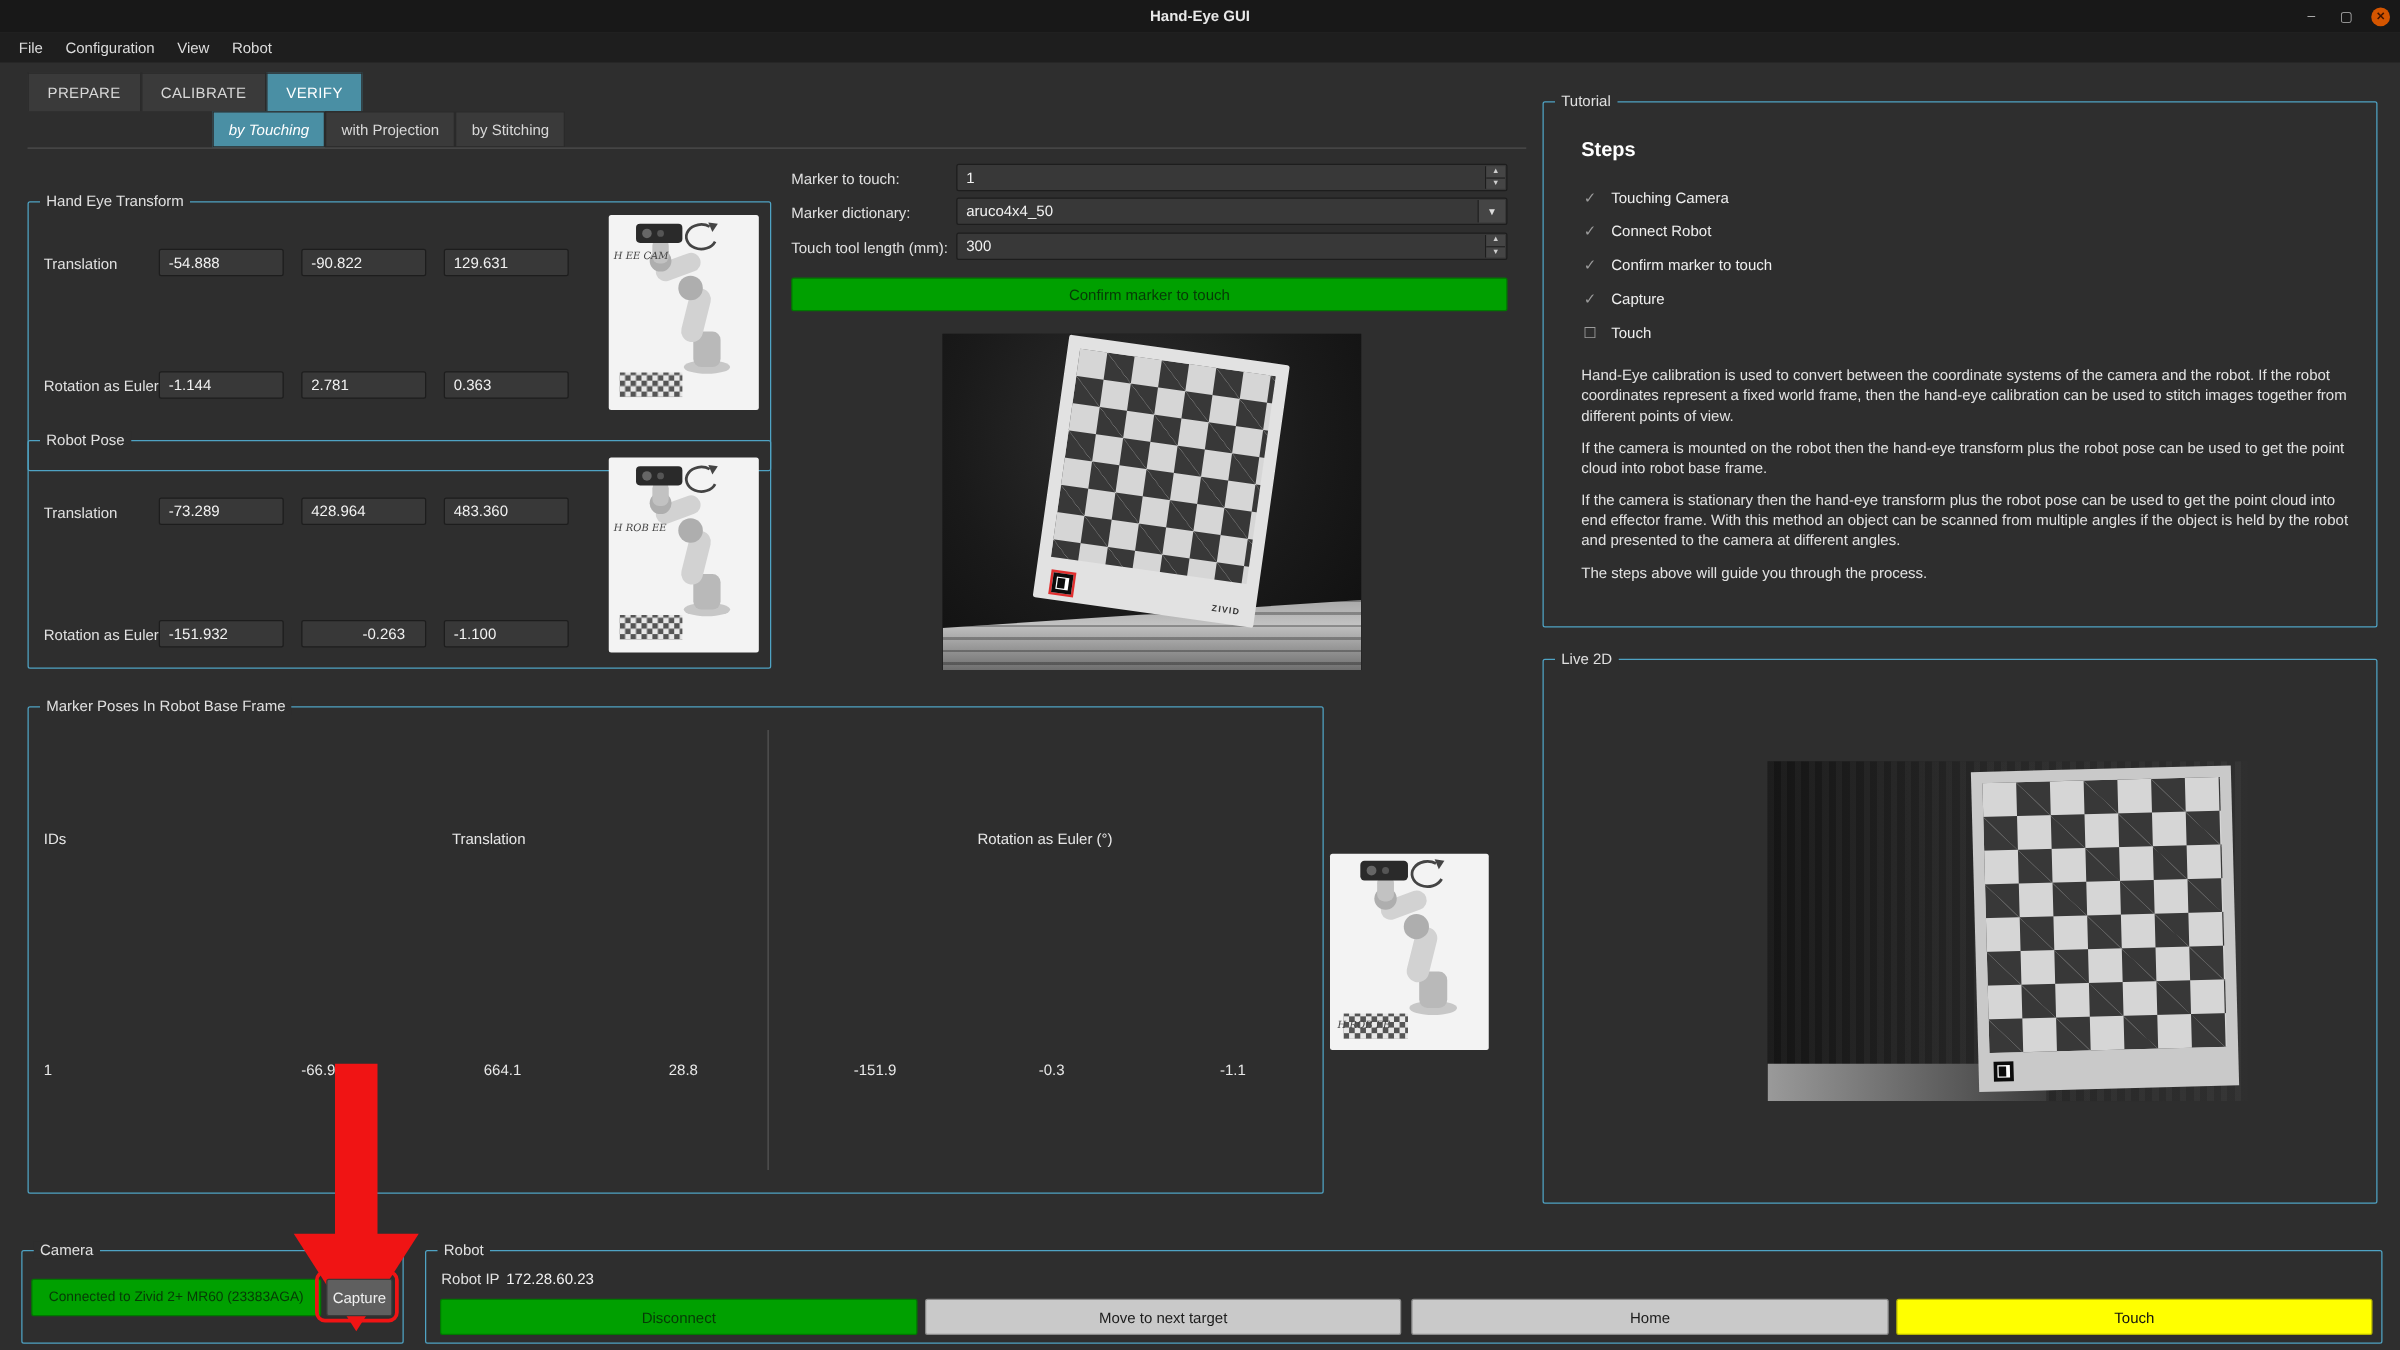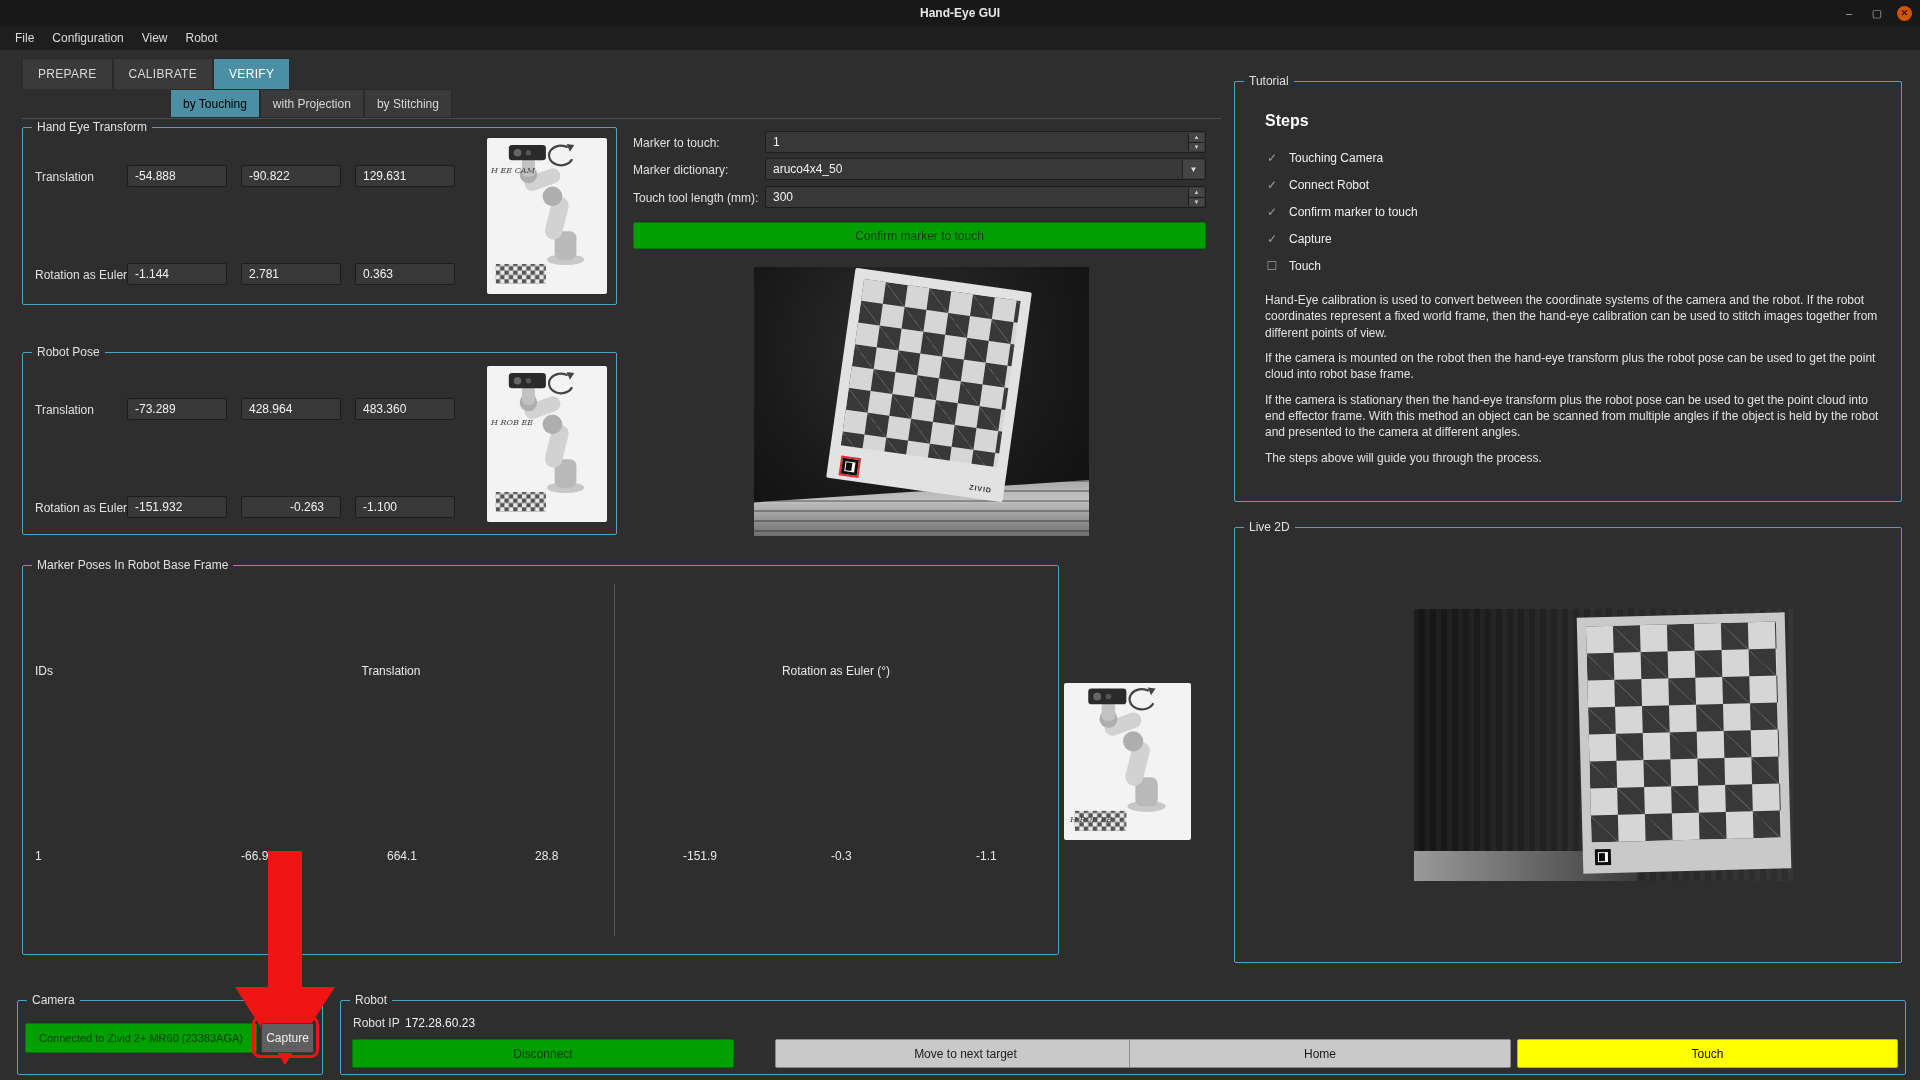--- a/index.html
+++ b/index.html
@@ -19,21 +19,21 @@
 .winbtn.close{background:#d45500;border-radius:50%;width:15px;height:15px;color:#3f1500;font-size:9px;font-weight:bold;}
 .menubar{position:absolute;left:0;top:26px;right:0;height:24px;background:#1e1e1e;display:flex;align-items:center;padding-left:6px;}
 .menu-item{padding:3px 9px;color:#dcdcdc;}
 
 
 .tabs{position:absolute;left:22px;top:58px;display:flex;}
 .tab{height:31px;padding:0 15px;display:flex;align-items:center;background:#3a3a3a;border:1px solid #2a2a2a;border-bottom:none;color:#d8d8d8;letter-spacing:.3px;}
 .tab.selected{background:var(--tab-teal);color:#fff;}
 .subtabs{position:absolute;left:170px;top:89px;display:flex;}
 .subtab{height:29px;padding:0 12px;display:flex;align-items:center;background:#3a3a3a;border:1px solid #2a2a2a;color:#d8d8d8;}
-.subtab.selected{background:var(--tab-teal);color:#000000;}
+.subtab.selected{background:var(--tab-teal);color:#ffffff;font-style:italic;}
 .pane-line{position:absolute;left:22px;top:118px;width:1199px;height:1px;background:#4e4e4e;}
 
 
 .gb{position:absolute;border:1px solid var(--accent);border-radius:2px;}
 .gb-title{position:absolute;top:-8px;left:9px;background:var(--bg);padding:0 5px;font-size:12px;color:#e0e0e0;white-space:nowrap;}
 .lbl{position:absolute;font-size:12px;color:#e0e0e0;white-space:nowrap;}
 .fld{position:absolute;height:22px;background:var(--field);border:1px solid var(--field-border);border-radius:2px;color:#f2f2f2;display:flex;align-items:center;padding:0 7px;padding-right:20px;font-size:12px;}
 .spin{position:absolute;right:1px;top:1px;bottom:1px;width:16px;display:flex;flex-direction:column;border-left:1px solid var(--field-border);}
 .spin span{flex:1;display:flex;align-items:center;justify-content:center;font-size:6px;color:#cfcfcf;background:#454545;}
 .spin span:first-child{border-bottom:1px solid var(--field-border);}
@@ -142,21 +142,21 @@
     <div class="tab selected">VERIFY</div>
   </div>
 
   <div class="subtabs">
     <div class="subtab selected">by Touching</div>
     <div class="subtab">with Projection</div>
     <div class="subtab">by Stitching</div>
   </div>
   <div class="pane-line"></div>
 
-  <div class="gb" style="left:22px;top:127px;width:595px;height:178px;">
+  <div class="gb" style="left:22px;top:161px;width:595px;height:216px;">
     <span class="gb-title">Hand Eye Transform</span>
     <span class="lbl" style="left:12px;top:42px;">Translation</span>
     <div class="fld" style="left:104px;top:37px;width:100px;">-54.888</div>
     <div class="fld" style="left:218px;top:37px;width:100px;">-90.822</div>
     <div class="fld" style="left:332px;top:37px;width:100px;">129.631</div>
     <span class="lbl" style="left:12px;top:140px;">Rotation as Euler (°)</span>
     <div class="fld" style="left:104px;top:135px;width:100px;">-1.144</div>
     <div class="fld" style="left:218px;top:135px;width:100px;">2.781</div>
     <div class="fld" style="left:332px;top:135px;width:100px;">0.363</div>
     <div class="arm-img" style="left:464px;top:10px;width:120px;height:156px;">
@@ -290,21 +290,21 @@
     <span class="gb-title">Camera</span>
     <div class="btn green" style="position:absolute;left:7px;top:22px;width:232px;height:30px;font-size:11px;">Connected to Zivid 2+ MR60 (23383AGA)</div>
     <div class="btn gray-dark capture-btn" style="position:absolute;left:243px;top:22px;width:53px;height:30px;">Capture</div>
   </div>
 
   <div class="gb" style="left:340px;top:1000px;width:1566px;height:75px;">
     <span class="gb-title">Robot</span>
     <span class="lbl" style="left:12px;top:15px;">Robot IP</span>
     <span class="lbl" style="left:64px;top:15px;color:#f2f2f2;">172.28.60.23</span>
     <div class="btn green" style="position:absolute;left:11px;top:38px;width:382px;height:29px;">Disconnect</div>
-    <div class="btn gray-light" style="position:absolute;left:399px;top:38px;width:381px;height:29px;margin-left:35px;">Move to next target</div>
+    <div class="btn gray-light" style="position:absolute;left:399px;top:38px;width:381px;height:29px;">Move to next target</div>
     <div class="btn gray-light" style="position:absolute;left:788px;top:38px;width:382px;height:29px;">Home</div>
     <div class="btn yellow" style="position:absolute;left:1176px;top:38px;width:381px;height:29px;">Touch</div>
   </div>
 
   <div class="arrow-shaft"></div>
   <div class="arrow-head"></div>
   <div class="capture-outline"></div>
 
 </div>
 

